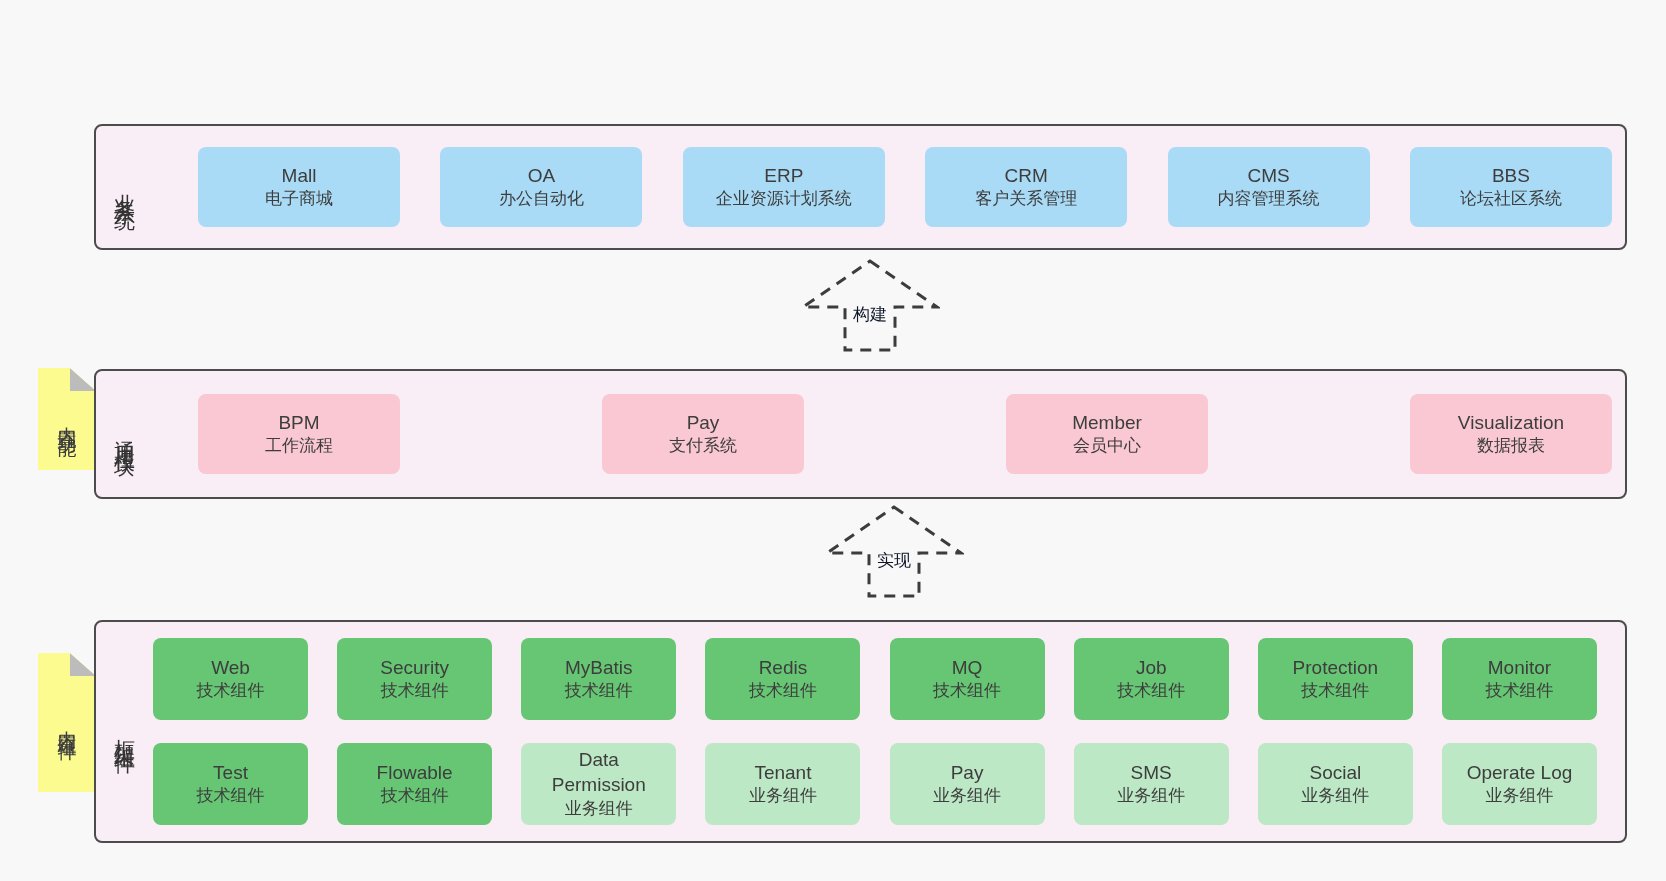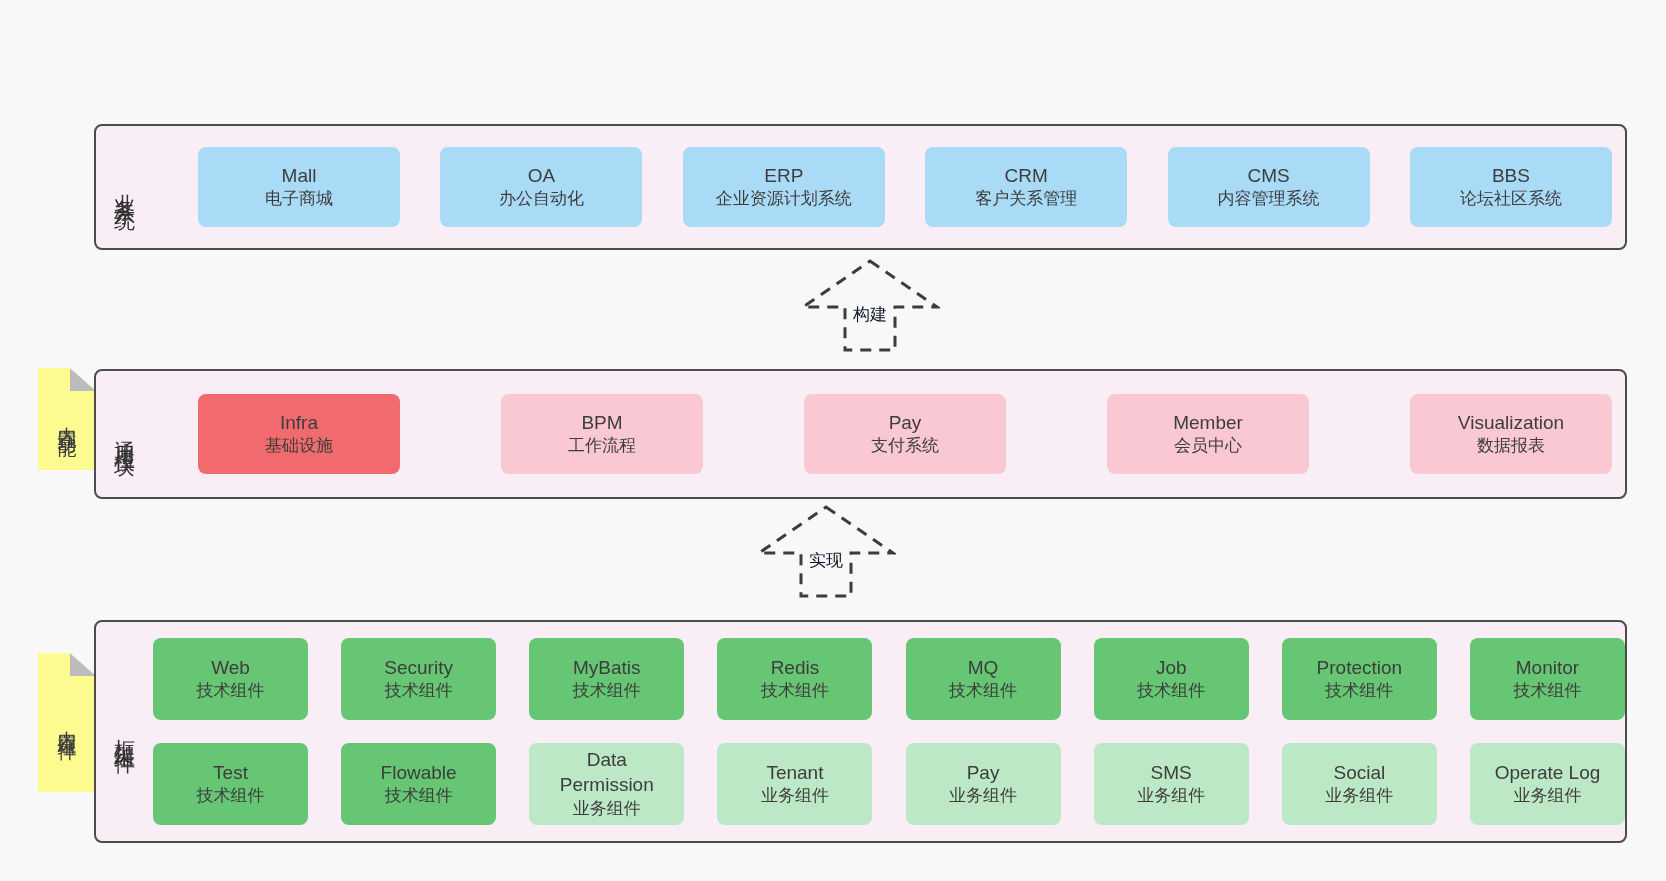--- a/index.html
+++ b/index.html
@@ -6,21 +6,21 @@
   .stage{position:relative;width:1666px;height:881px;background:#f8f8f8;overflow:hidden;}
 
   
   .layer{position:absolute;left:94px;width:1533px;box-sizing:border-box;
          background:#f9edf6;border:2px solid #4c4c4c;border-radius:8px;
          display:flex;align-items:stretch;z-index:2;}
   .layer-label{width:57px;display:flex;align-items:center;justify-content:center;
          writing-mode:vertical-rl;text-orientation:upright;
          font-size:21px;letter-spacing:5px;color:#333;}
   .boxes{flex:1;display:flex;justify-content:space-between;align-items:center;padding-right:13px;padding-left:45px;}
-  .rows{flex:1;display:flex;flex-direction:column;justify-content:center;gap:23px;}
+  .rows{flex:1;display:flex;flex-direction:column;justify-content:center;gap:23px;padding-right:28px;}
   .rows .row{display:flex;justify-content:space-between;}
 
   
   .box{box-sizing:border-box;border-radius:8px;display:flex;flex-direction:column;
        align-items:center;justify-content:center;text-align:center;color:#3d3d3d;padding:4px 10px;}
   .box-w{width:202px;height:80px;}
   .box-n{width:155px;height:82px;}
   .box-name{font-size:19px;line-height:1.3;}
   .box-desc{font-size:17px;line-height:1.3;text-align:center;}
   .blue{background:#a9dbf6;}
@@ -91,44 +91,40 @@
   <div class="arrow" style="left:800px;top:258px;">
     <svg width="140" height="96" viewBox="0 0 140 96">
       <polygon points="70,3 137,49 95,49 95,92 45,92 45,49 3,49" fill="none" stroke="#3c3c3c" stroke-width="3" stroke-dasharray="11 8"></polygon>
     </svg>
     <span class="arrow-label">构建</span>
   </div>
 
   <section class="layer" style="top:369px;height:130px;">
     <div class="layer-label">通用模块</div>
     <div class="boxes">
-      <div class="box box-w red">
-        <div class="box-name">Infra</div>
-        <div class="box-desc">基础设施</div>
-      </div>
       <div class="box box-w pink">
         <div class="box-name">BPM</div>
         <div class="box-desc">工作流程</div>
       </div>
       <div class="box box-w pink">
         <div class="box-name">Pay</div>
         <div class="box-desc">支付系统</div>
       </div>
       <div class="box box-w pink">
         <div class="box-name">Member</div>
         <div class="box-desc">会员中心</div>
       </div>
       <div class="box box-w pink">
         <div class="box-name">Visualization</div>
         <div class="box-desc">数据报表</div>
       </div>
     </div>
   </section>
 
-  <div class="arrow" style="left:756px;top:504px;text-decoration:underline;">
+  <div class="arrow" style="left:824px;top:504px;text-decoration:underline;">
     <svg width="140" height="96" viewBox="0 0 140 96">
       <polygon points="70,3 137,49 95,49 95,92 45,92 45,49 3,49" fill="none" stroke="#3c3c3c" stroke-width="3" stroke-dasharray="11 8"></polygon>
     </svg>
     <span class="arrow-label">实现</span>
   </div>
 
   <section class="layer" style="top:620px;height:223px;">
     <div class="layer-label">框架组件</div>
     <div class="rows">
       <div class="row">

